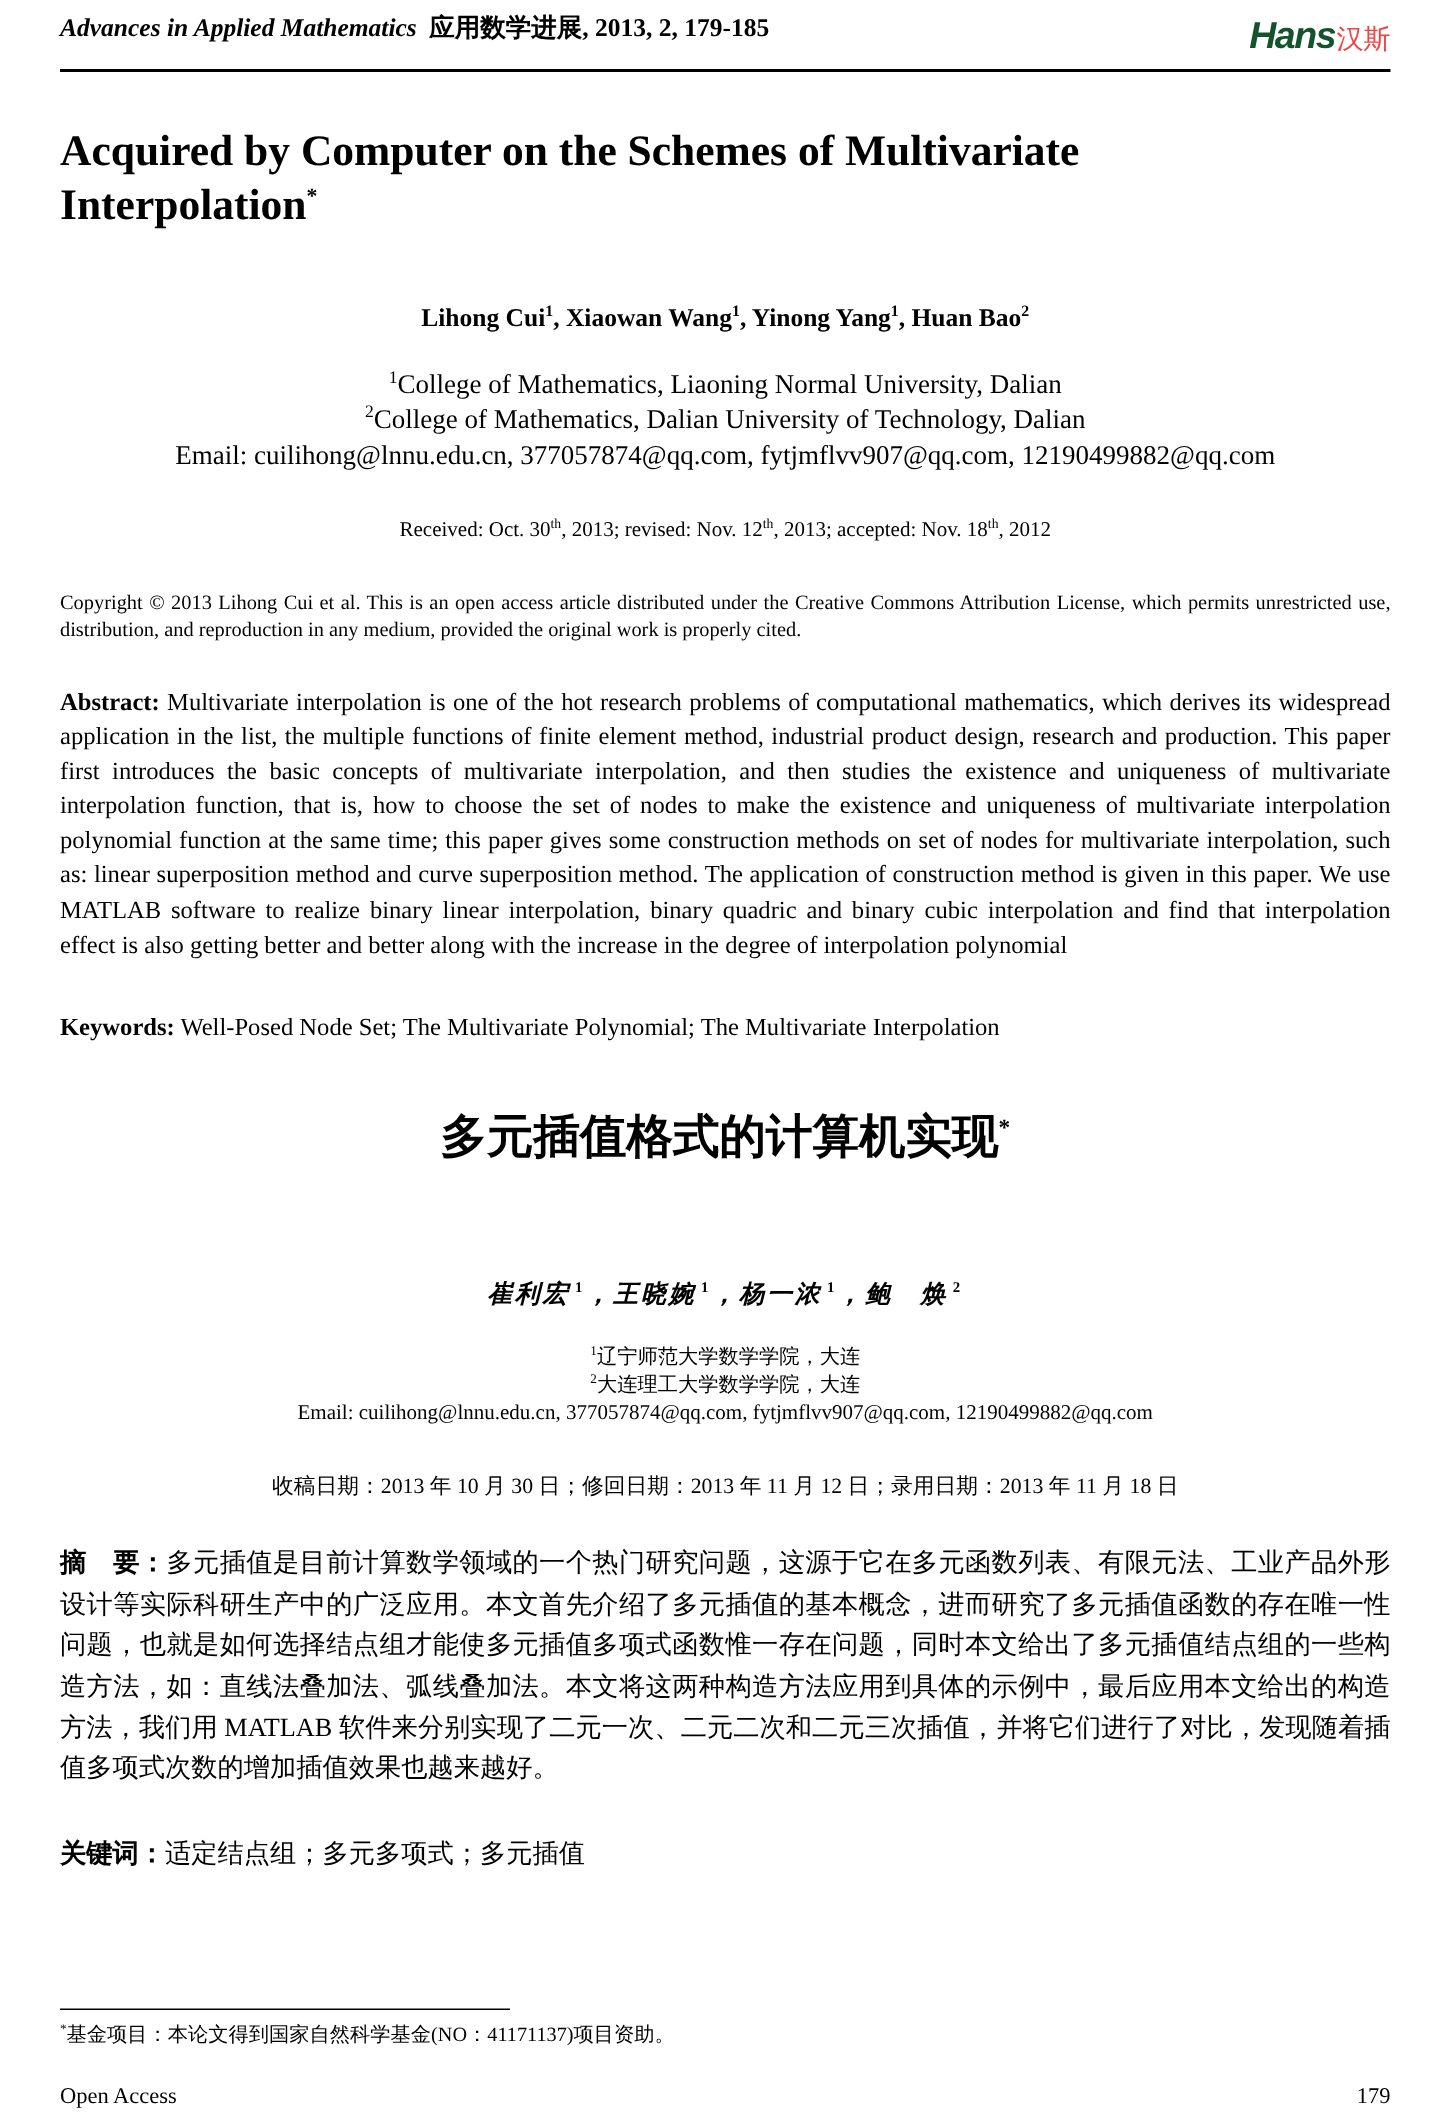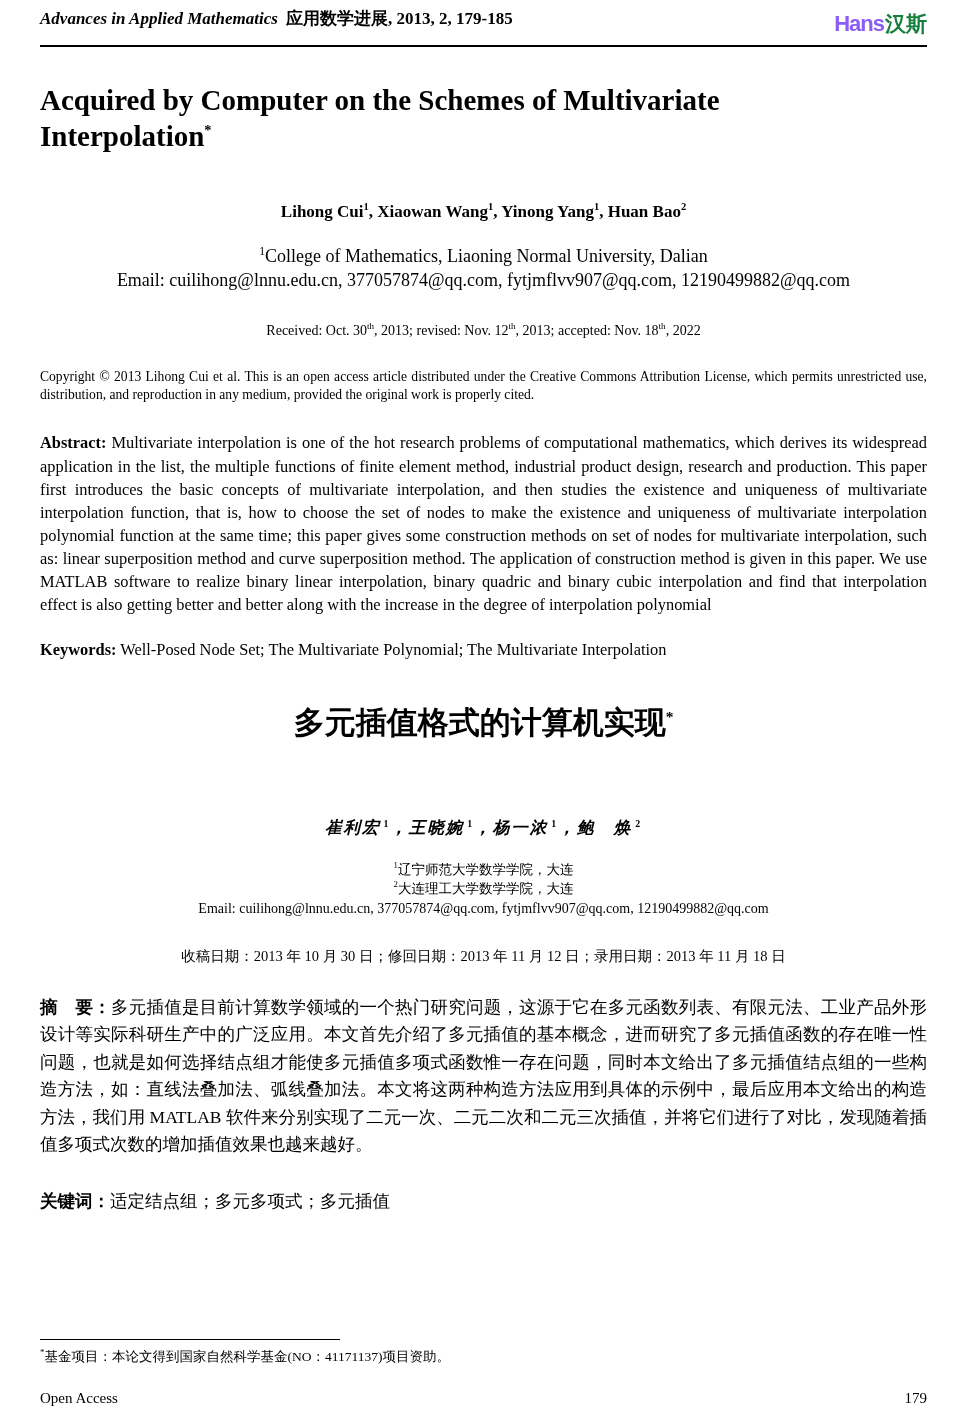--- a/index.html
+++ b/index.html
@@ -16,38 +16,38 @@
 
   
   .header-row { display: flex; justify-content: space-between; align-items: flex-start; }
   .journal-line { font-size: 17px; font-weight: bold; line-height: 1.25; }
   .journal-title-en { font-style: italic; }
   .journal-title-cn { font-style: normal; margin-left: 4px; }
   .doi-line { font-size: 15px; margin-top: 4px; }
   .doi-link { color: #000; text-decoration: underline; }
   .published-info { margin-left: 14px; }
   .logo { white-space: nowrap; font-family: "Liberation Sans", sans-serif; margin-top: 2px; }
-  .logo .hans { color: #8b5cf6; font-weight: bold; font-size: 22px; letter-spacing: -1px; }
-  .logo .hanzi { color: #15803d; font-weight: bold; font-size: 21px; margin-left: 1px; }
+  .logo .hans { color: #14532d; font-weight: bold; font-style: italic; font-size: 25px; letter-spacing: -1px; }
+  .logo .hanzi { color: #ef4444; font-weight: normal; font-size: 18px; margin-left: 1px; }
   .header-rule { border: none; border-top: 2px solid #000; margin-top: 7px; }
 
   
   .title { font-size: 29px; font-weight: bold; line-height: 1.24; margin-top: 36px; }
   .title sup { font-size: 0.5em; }
   .authors { text-align: center; font-size: 17px; font-weight: bold; margin-top: 46px; }
   .authors sup { font-size: 0.62em; }
   .affils { text-align: center; font-size: 18px; margin-top: 23px; line-height: 1.28; }
   .affils sup { font-size: 0.65em; }
   .email-line { margin-top: 1px; }
   .received { text-align: center; font-size: 14px; margin-top: 29px; }
   .received sup { font-size: 0.65em; }
   .copyright { font-size: 13.6px; text-align: justify; line-height: 1.33; margin-top: 30px; }
   .abstract { font-size: 16.4px; text-align: justify; line-height: 1.41; margin-top: 27px; }
   .abstract b { font-weight: bold; }
-  .keywords { font-size: 16.4px; margin-top: 24px; }
+  .keywords { font-size: 16.4px; margin-top: 34px; }
   .keywords b { font-weight: bold; }
 
   
   .cn-title { text-align: center; font-size: 31px; font-weight: bold; margin-top: 42px; }
   .cn-title sup { font-size: 0.5em; }
   .cn-authors { text-align: center; font-size: 16.5px; font-weight: bold; font-style: italic; margin-top: 73px; letter-spacing: 2px; }
   .cn-authors sup { font-size: 0.6em; font-style: normal; margin-left: 3px; }
   .cn-affils { text-align: center; font-size: 13.5px; margin-top: 21px; line-height: 1.35; }
   .cn-affils sup { font-size: 0.65em; }
   .cn-affils .email-line { font-size: 14px; margin-top: 2px; }
@@ -87,25 +87,26 @@
     <span>Acquired by Computer on the Schemes of Multivariate</span><br>
     <span>Interpolation</span><sup>*</sup>
   </h1>
 
   <div class="authors">
     <span>Lihong Cui</span><sup>1</sup><span>, Xiaowan Wang</span><sup>1</sup><span>, Yinong Yang</span><sup>1</sup><span>, Huan Bao</span><sup>2</sup>
   </div>
 
   <div class="affils">
     <div><sup>1</sup><span>College of Mathematics, Liaoning Normal University, Dalian</span></div>
+    <div><sup>2</sup><span>College of Mathematics, Dalian University of Technology, Dalian</span></div>
     <div class="email-line">Email: cuilihong@lnnu.edu.cn, 377057874@qq.com, fytjmflvv907@qq.com, 12190499882@qq.com</div>
   </div>
 
   <div class="received">
-    <span>Received: Oct. 30</span><sup>th</sup><span>, 2013; revised: Nov. 12</span><sup>th</sup><span>, 2013; accepted: Nov. 18</span><sup>th</sup><span>, 2022</span>
+    <span>Received: Oct. 30</span><sup>th</sup><span>, 2013; revised: Nov. 12</span><sup>th</sup><span>, 2013; accepted: Nov. 18</span><sup>th</sup><span>, 2012</span>
   </div>
 
   <p class="copyright">Copyright © 2013 Lihong Cui et al. This is an open access article distributed under the Creative Commons Attribution License, which permits unrestricted use, distribution, and reproduction in any medium, provided the original work is properly cited.</p>
 
   <p class="abstract"><b>Abstract:</b> <span>Multivariate interpolation is one of the hot research problems of computational mathematics, which derives its widespread application in the list, the multiple functions of finite element method, industrial product design, research and production. This paper first introduces the basic concepts of multivariate interpolation, and then studies the existence and uniqueness of multivariate interpolation function, that is, how to choose the set of nodes to make the existence and uniqueness of multivariate interpolation polynomial function at the same time; this paper gives some construction methods on set of nodes for multivariate interpolation, such as: linear superposition method and curve superposition method. The application of construction method is given in this paper. We use MATLAB software to realize binary linear interpolation, binary quadric and binary cubic interpolation and find that interpolation effect is also getting better and better along with the increase in the degree of interpolation polynomial</span></p>
 
   <p class="keywords"><b>Keywords:</b> <span>Well-Posed Node Set; The Multivariate Polynomial; The Multivariate Interpolation</span></p>
 
   <h2 class="cn-title">
     <span>多元插值格式的计算机实现</span><sup>*</sup>

